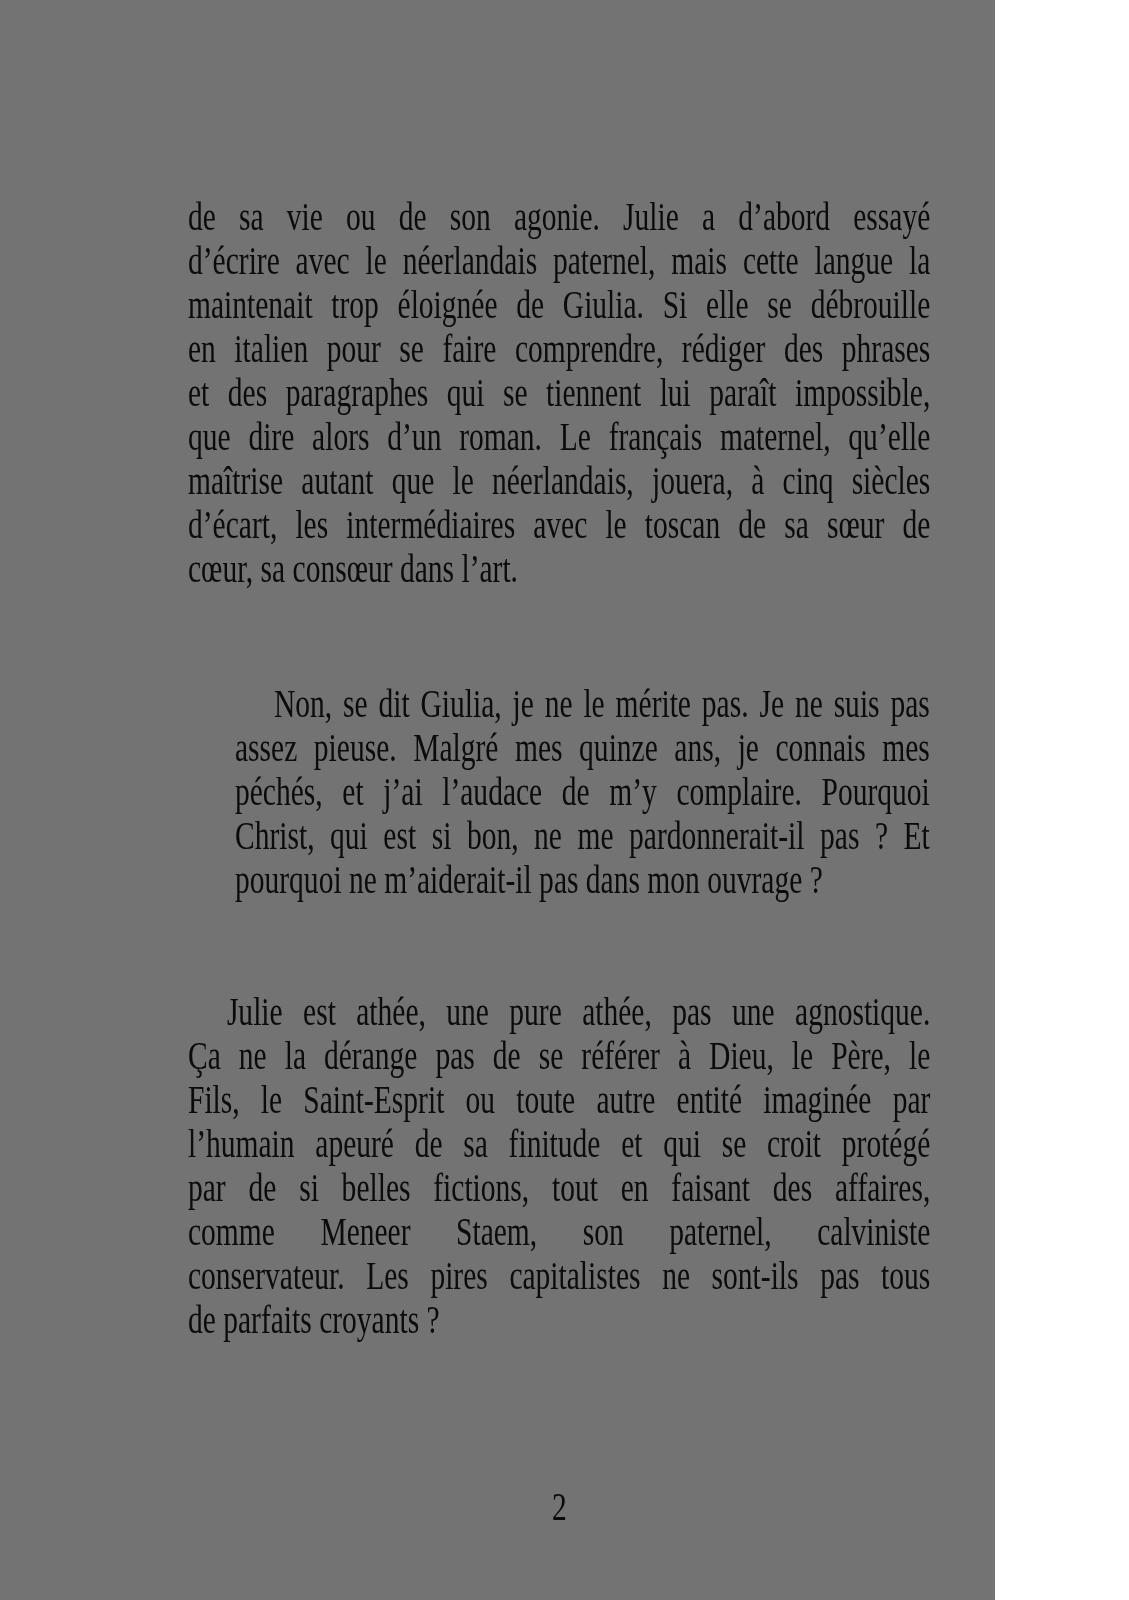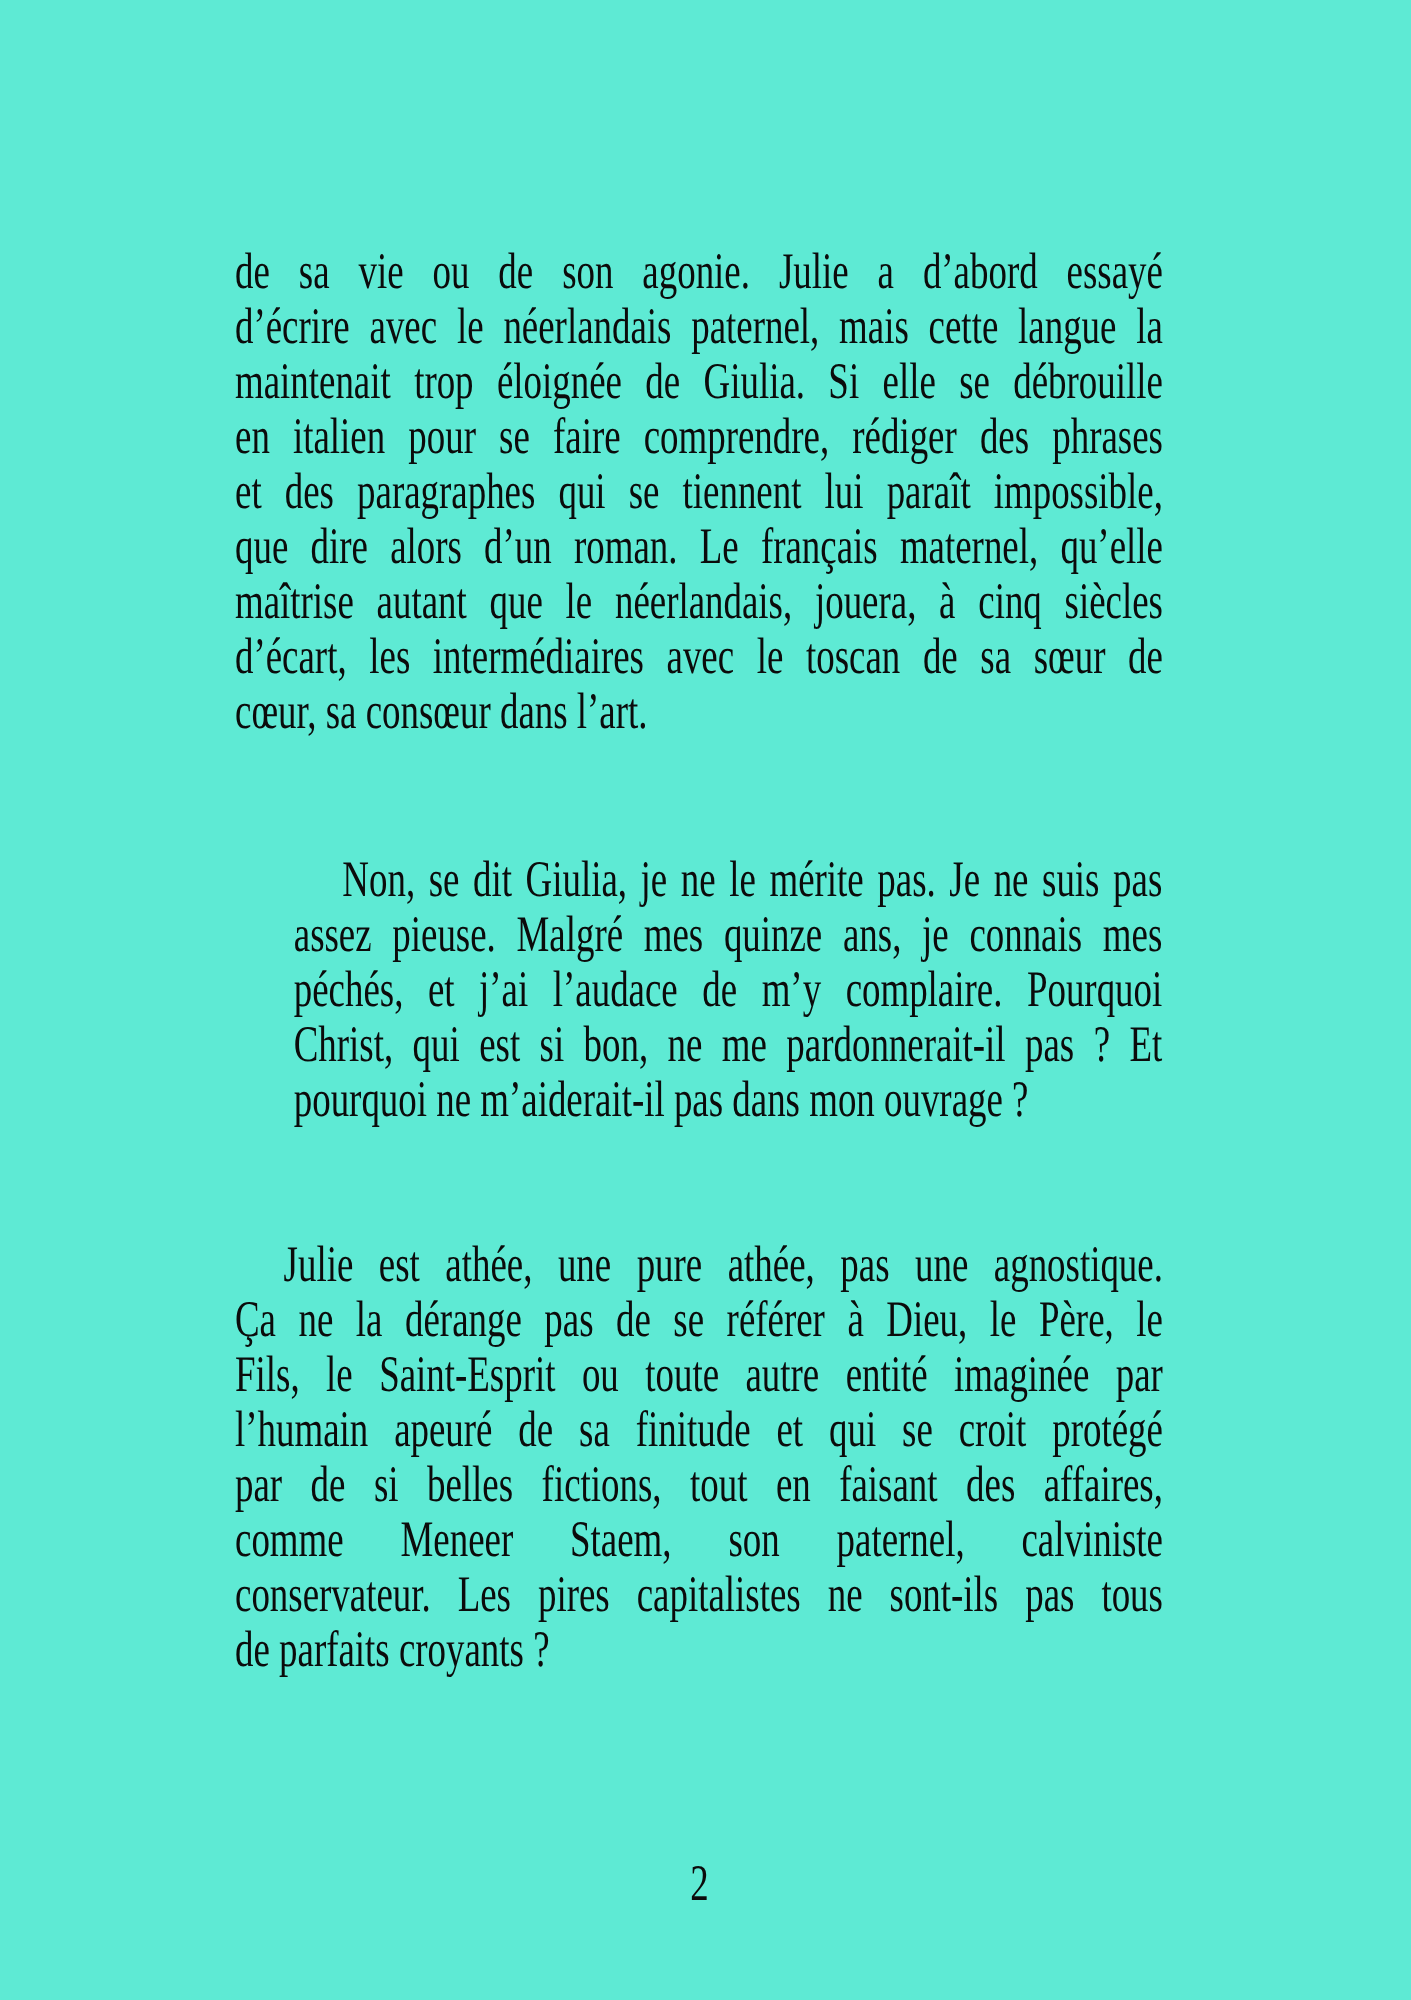--- a/index.html
+++ b/index.html
@@ -5,23 +5,23 @@
   html, body {
     margin: 0;
     padding: 0;
     width: 1129px;
     height: 1600px;
     background: #ffffff;
     overflow: hidden;
   }
   .page {
     position: relative;
-    width: 1129px;
+    width: 995px;
     height: 1600px;
-    background: #5eead4;
+    background: #737373;
     font-family: "Liberation Serif", "DejaVu Serif", serif;
     color: #0b0b0b;
   }
   .para {
     position: absolute;
     font-size: 41px;
     line-height: 44px;
     transform: scaleX(0.72);
     transform-origin: 0 0;
     letter-spacing: 0;

